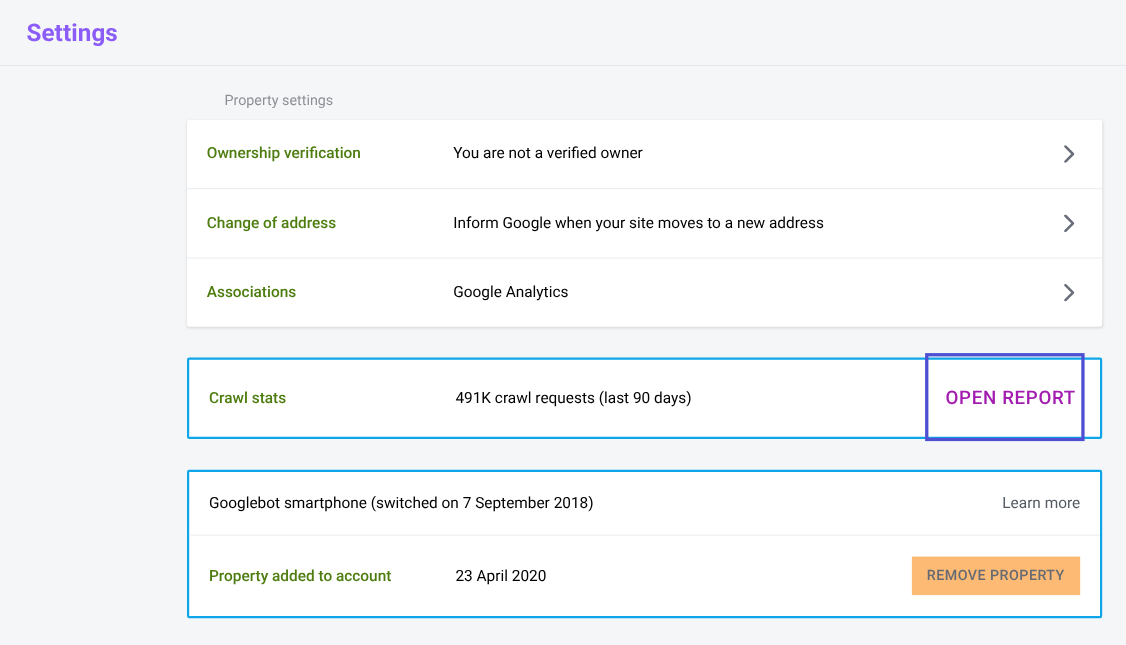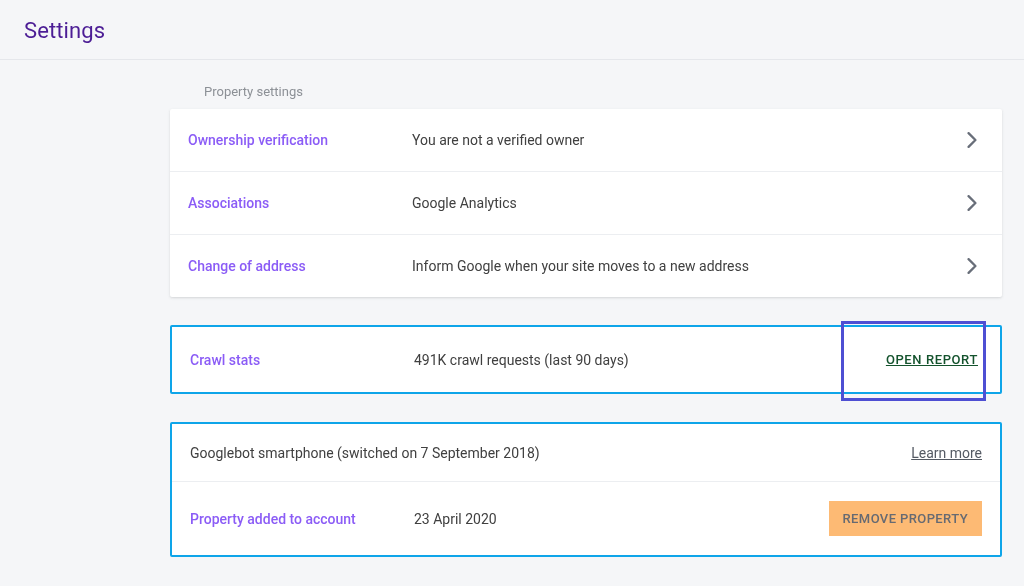--- a/index.html
+++ b/index.html
@@ -17,22 +17,22 @@
     }
     .page {
       padding: 0;
     }
     .page-header {
       padding: 18px 24px 16px;
       border-bottom: 1px solid #e5e7eb;
     }
     .page-title {
       font-size: 22px;
-      font-weight: 400;
-      color: #4c1d95;
+      font-weight: 700;
+      color: #8b5cf6;
       letter-spacing: 0.1px;
       font-family: 'Google Sans', Roboto, Arial, sans-serif;
     }
     .content {
       max-width: 832px;
       margin-left: 170px;
       margin-right: 20px;
       padding-top: 24px;
     }
     .section-label {
@@ -63,26 +63,26 @@
       border-bottom: 1px solid #eceef1;
       min-height: 58px;
     }
     .row:last-child {
       border-bottom: none;
     }
     .row-label {
       flex: 0 0 224px;
       font-size: 14px;
       font-weight: 500;
-      color: #8b5cf6;
+      color: #4d7c0f;
     }
     .row-value {
       flex: 1 1 auto;
       font-size: 14px;
-      color: #404040;
+      color: #000000;
       font-weight: 400;
     }
     .row-action {
       flex: 0 0 auto;
       display: flex;
       align-items: center;
       justify-content: flex-end;
     }
     .chevron {
       display: inline-flex;
@@ -92,34 +92,32 @@
       height: 24px;
       color: #686e79;
     }
     .chevron svg {
       width: 10px;
       height: 16px;
     }
     .link-underline {
       font-size: 14px;
       color: #545a63;
-      text-decoration: underline;
       cursor: pointer;
     }
     .btn-open-report {
-      font-size: 13px;
+      font-size: 17px;
       font-weight: 500;
       letter-spacing: 0.6px;
-      color: #14532d;
+      color: #a21caf;
       background: transparent;
       border: none;
       cursor: pointer;
       padding: 6px 4px;
       font-family: 'Google Sans', Roboto, Arial, sans-serif;
-      text-decoration: underline;
     }
     .btn-remove {
       font-size: 13px;
       font-weight: 500;
       letter-spacing: 0.4px;
       color: #666a72;
       background: #fdba74;
       border: none;
       cursor: pointer;
       padding: 10px 14px;
@@ -157,33 +155,33 @@
         <div class="row-value">You are not a verified owner</div>
         <div class="row-action">
           <span class="chevron">
             <svg viewBox="0 0 8 14" fill="none">
                 <path d="M1 1 L7 7 L1 13" stroke="currentColor" stroke-width="2" stroke-linecap="round" stroke-linejoin="round"></path>
               </svg>
           </span>
         </div>
       </div>
       <div class="row clickable">
-        <div class="row-label">Associations</div>
-        <div class="row-value">Google Analytics</div>
+        <div class="row-label">Change of address</div>
+        <div class="row-value">Inform Google when your site moves to a new address</div>
         <div class="row-action">
           <span class="chevron">
             <svg viewBox="0 0 8 14" fill="none">
                 <path d="M1 1 L7 7 L1 13" stroke="currentColor" stroke-width="2" stroke-linecap="round" stroke-linejoin="round"></path>
               </svg>
           </span>
         </div>
       </div>
       <div class="row clickable">
-        <div class="row-label">Change of address</div>
-        <div class="row-value">Inform Google when your site moves to a new address</div>
+        <div class="row-label">Associations</div>
+        <div class="row-value">Google Analytics</div>
         <div class="row-action">
           <span class="chevron">
             <svg viewBox="0 0 8 14" fill="none">
                 <path d="M1 1 L7 7 L1 13" stroke="currentColor" stroke-width="2" stroke-linecap="round" stroke-linejoin="round"></path>
               </svg>
           </span>
         </div>
       </div>
     </div>
 

